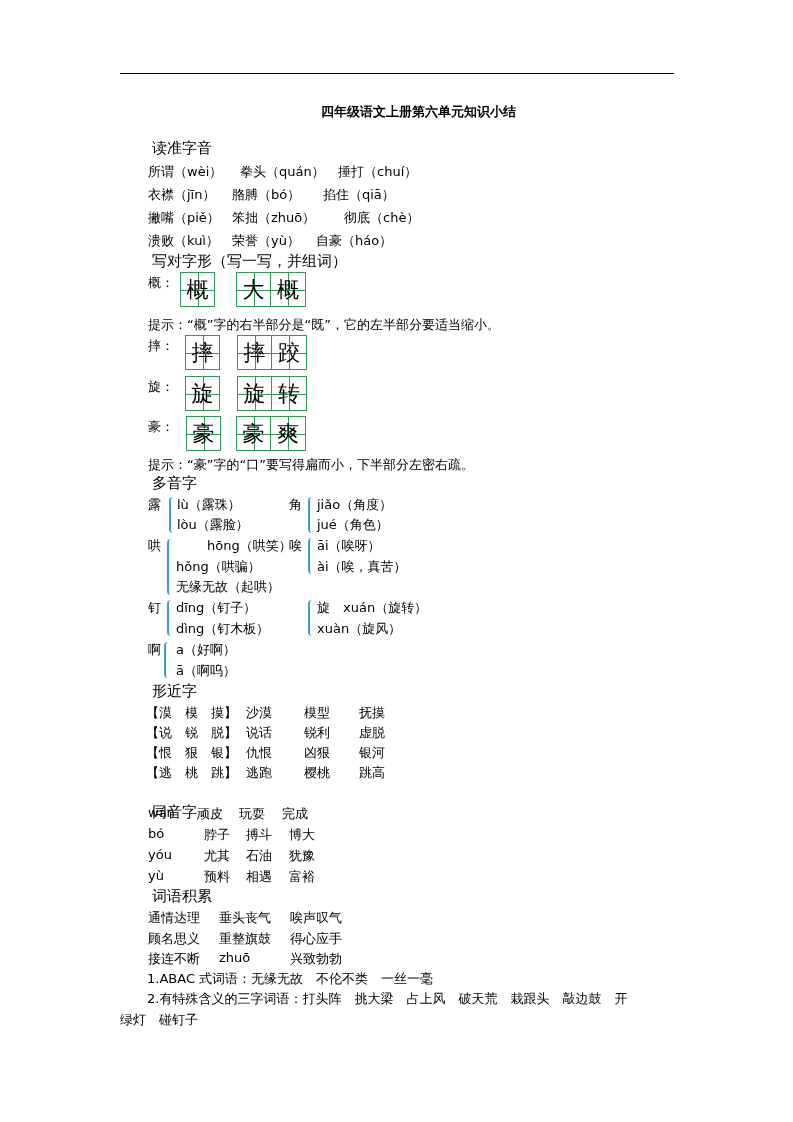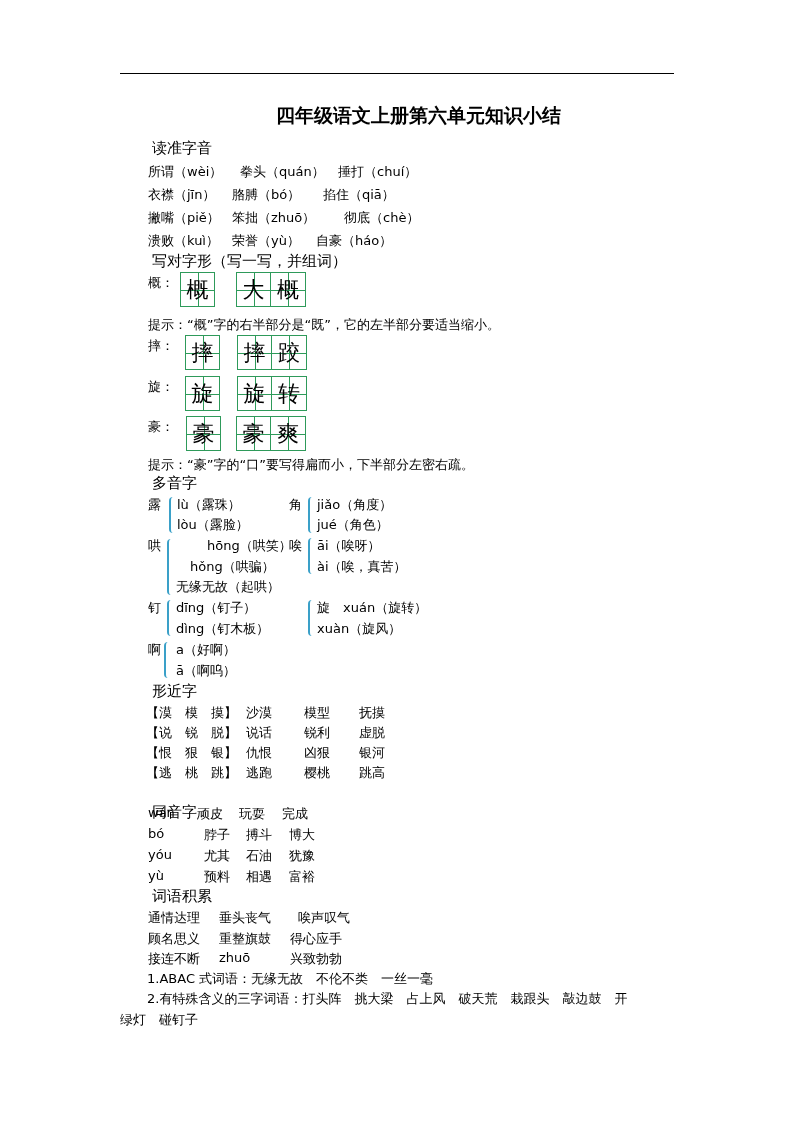--- a/index.html
+++ b/index.html
@@ -1,20 +1,20 @@
 <!DOCTYPE html>
 <html><head>
   <meta charset="utf-8">
   <style>
     html, body { margin: 0; padding: 0; background: #ffffff; }
     body { width: 793px; height: 1122px; position: relative; overflow: hidden;
            font-family: "DejaVu Sans", "Liberation Sans", sans-serif; color: #000; }
     .abs { position: absolute; white-space: nowrap; }
     .rule { position: absolute; left: 120px; top: 73px; width: 554px; height: 1px; background: #000; }
-    .title { left: 0; width: 793px; top: 103px; text-align: center; font-size: 19px; font-weight: bold; padding-left: 44px; box-sizing: border-box; }
+    .title { left: 0; width: 793px; top: 103px; text-align: center; font-size: 13px; font-weight: bold; padding-left: 44px; box-sizing: border-box; }
     .h2 { font-size: 15px; }
     .t { font-size: 13px; }
     .grid { position: absolute; display: flex; }
     .cell { width: 35px; height: 35px; border: 1.5px solid #2e9a5a; box-sizing: border-box; position: relative;
             display: flex; align-items: center; justify-content: center;
             font-family: "DejaVu Serif", "Liberation Serif", serif; font-size: 22px; }
     .cell::before { content: ""; position: absolute; left: 50%; top: 0; bottom: 0; border-left: 1px solid #2e9a5a; }
     .cell::after { content: ""; position: absolute; top: 50%; left: 0; right: 0; border-top: 1px solid #2e9a5a; }
     .cell span { position: relative; z-index: 1; background: transparent; }
     .cell + .cell { border-left: none; }
@@ -119,21 +119,21 @@
 <div class="abs t" style="left:177px;top:516px;">lòu（露脸）</div>
 
 <div class="abs t" style="left:289px;top:496px;">角</div>
 <div class="brace" style="left:308px;top:497px;height:36px;"></div>
 <div class="abs t" style="left:317px;top:496px;">jiǎo（角度）</div>
 <div class="abs t" style="left:317px;top:516px;">jué（角色）</div>
 
 <div class="abs t" style="left:148px;top:537px;">哄</div>
 <div class="brace" style="left:167px;top:539px;height:56px;"></div>
 <div class="abs t" style="left:176px;top:537px;margin-left:31px;">hōng（哄笑）</div>
-<div class="abs t" style="left:190px;top:558px;">hǒng（哄骗）</div>
+<div class="abs t" style="left:176px;top:558px;">hǒng（哄骗）</div>
 <div class="abs t" style="left:176px;top:578px;">无缘无故（起哄）</div>
 
 <div class="abs t" style="left:289px;top:537px;">唉</div>
 <div class="brace" style="left:308px;top:538px;height:36px;"></div>
 <div class="abs t" style="left:317px;top:537px;">āi（唉呀）</div>
 <div class="abs t" style="left:317px;top:558px;">ài（唉，真苦）</div>
 
 <div class="abs t" style="left:148px;top:599px;">钉</div>
 <div class="brace" style="left:167px;top:600px;height:36px;"></div>
 <div class="abs t" style="left:176px;top:599px;">dīng（钉子）</div>
@@ -191,21 +191,21 @@
   <div class="abs t" style="left:148px;top:868px;">yù</div>
   <div class="abs t" style="left:204px;top:868px;">预料</div>
   <div class="abs t" style="left:246px;top:868px;">相遇</div>
   <div class="abs t" style="left:289px;top:868px;text-align:right;">富裕</div>
 </div>
 
 <div class="abs h2" style="left:152px;top:887px;">词语积累</div>
 <div>
   <div class="abs t" style="left:148px;top:909px;">通情达理</div>
   <div class="abs t" style="left:219px;top:909px;">垂头丧气</div>
-  <div class="abs t" style="left:290px;top:909px;margin-left:8px;">唉声叹气</div>
+  <div class="abs t" style="left:290px;top:909px;">唉声叹气</div>
 
   <div class="abs t" style="left:148px;top:930px;">顾名思义</div>
   <div class="abs t" style="left:219px;top:930px;">重整旗鼓</div>
   <div class="abs t" style="left:290px;top:930px;">得心应手</div>
 
   <div class="abs t" style="left:148px;top:950px;">接连不断</div>
   <div class="abs t" style="left:219px;top:950px;">zhuō</div>
   <div class="abs t" style="left:290px;top:950px;">兴致勃勃</div>
 
   <div class="abs t" style="left:147px;top:970px;">1.ABAC 式词语：无缘无故　不伦不类　一丝一毫</div>

